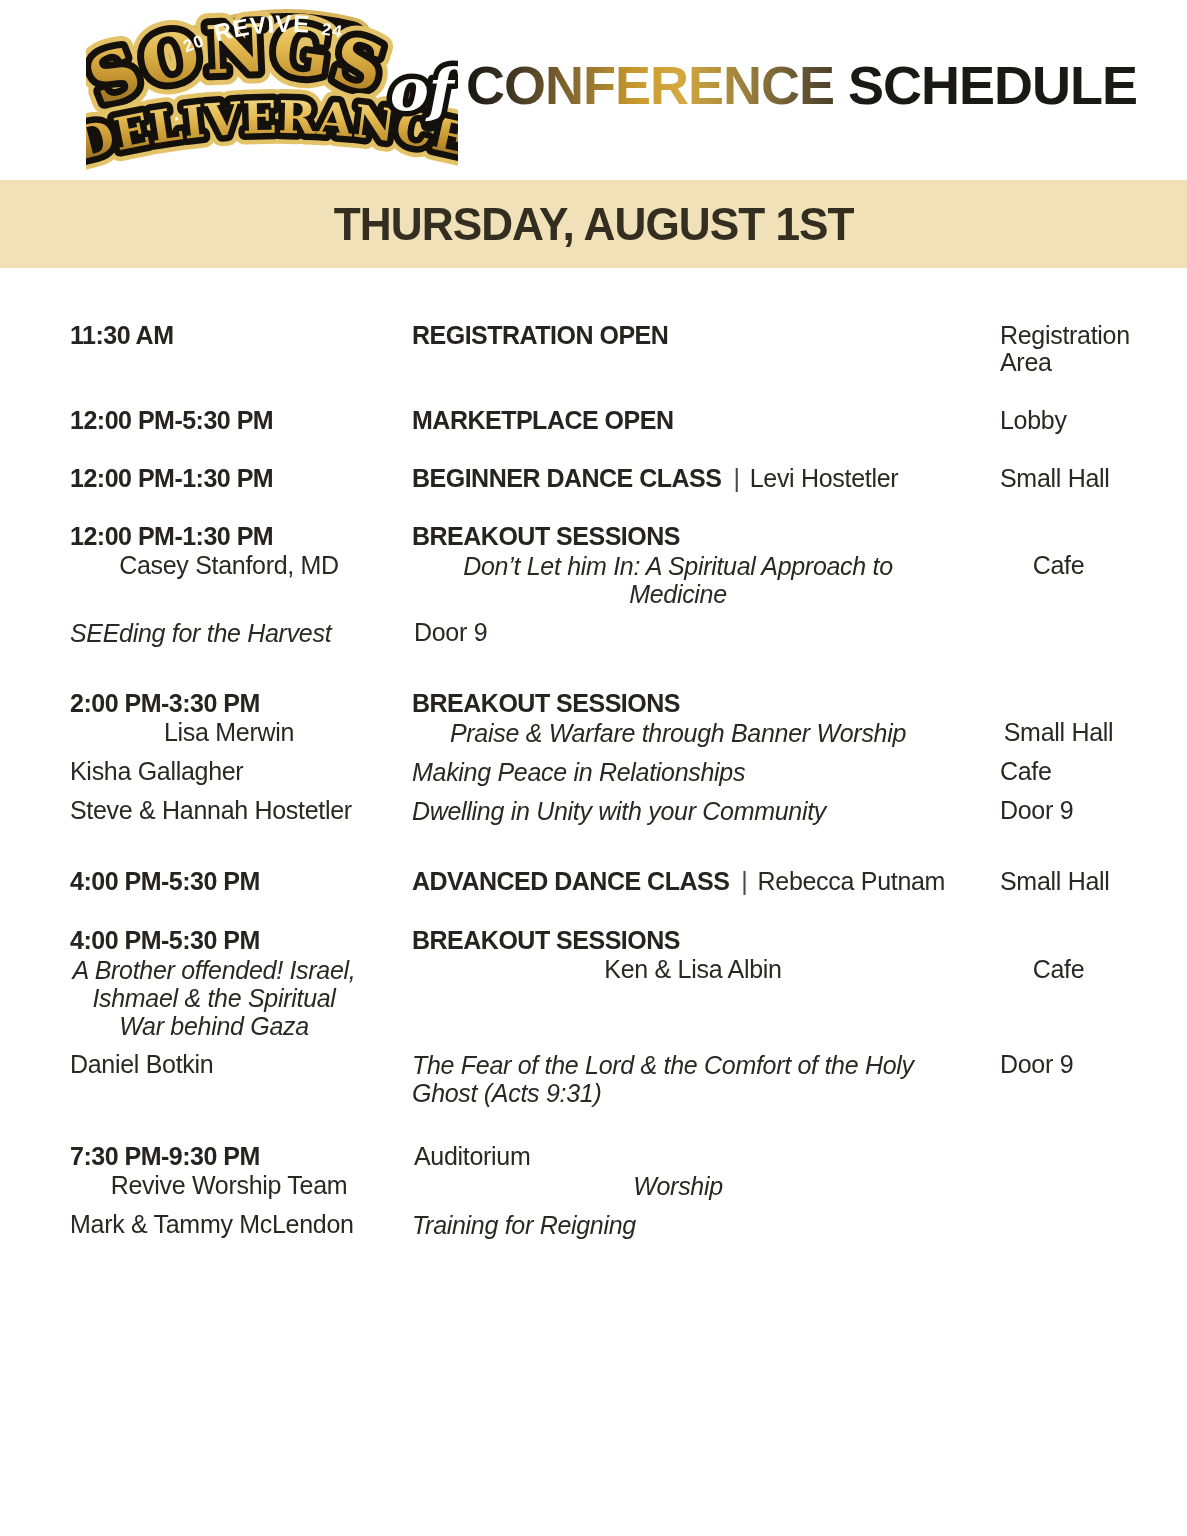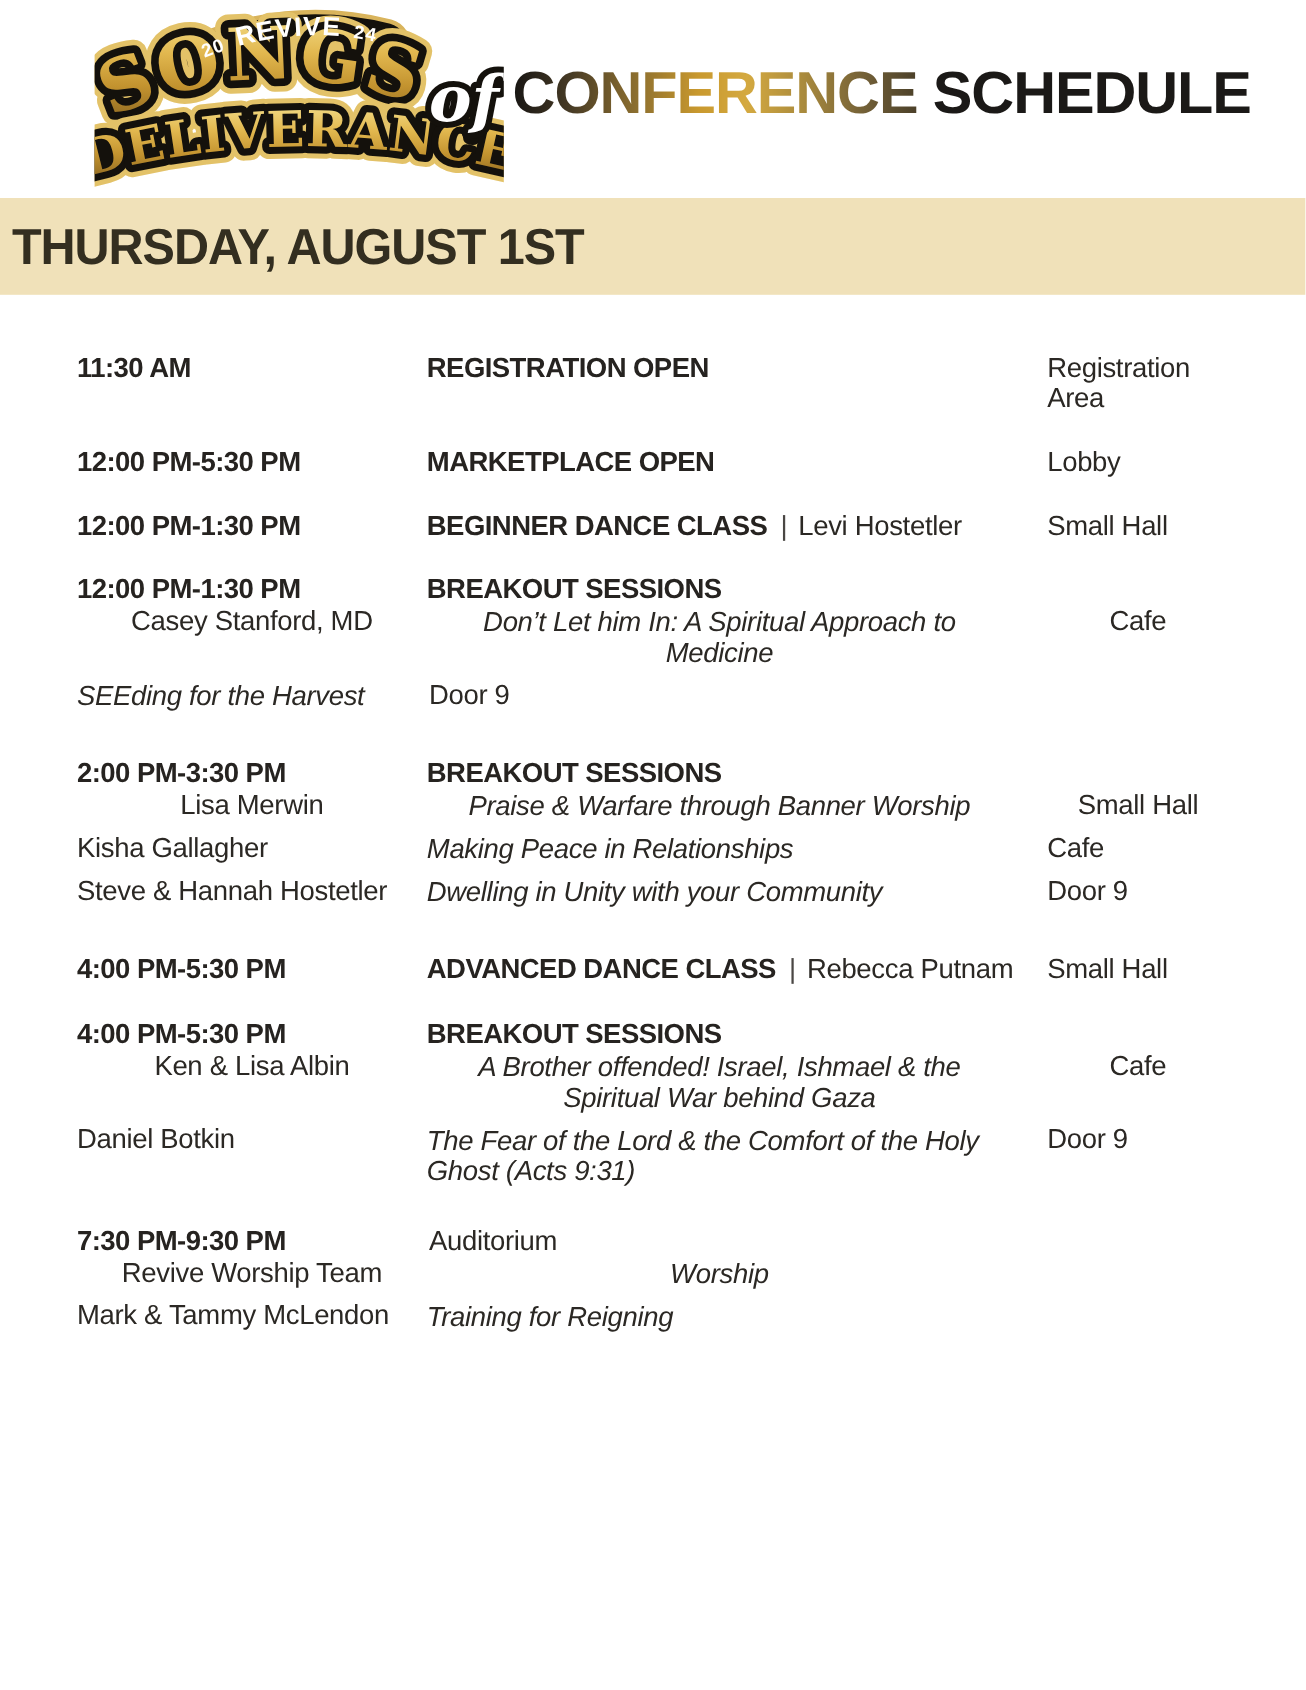--- a/index.html
+++ b/index.html
@@ -27,30 +27,30 @@
   .main-title .grad {
     background:linear-gradient(90deg,#171513 0%,#463a25 14%,#8a6d2f 30%,#c9992e 46%,#d4a940 58%,#a98a3d 72%,#6f5d36 88%,#4b4029 100%);
     -webkit-background-clip:text; background-clip:text;
     -webkit-text-fill-color:transparent; color:transparent;
   }
   .main-title .word2 { margin-left:14px; }
 
   
   .banner {
     height:88px; background:#F0E1B9;
-    display:flex; align-items:center; 
+    display:flex; align-items:center; justify-content:center;
   }
   .banner-label {
     font-size:46px; font-weight:bold; letter-spacing:-1px;
     color:#332e20; transform:scaleX(0.96);
   }
 
   
   .schedule { padding:54px 70px 0 70px; }
-  .srow { display:grid; grid-template-columns:318px 562px 1fr; align-items:start; }
+  .srow { display:grid; grid-template-columns:318px 562px 1fr; align-items:start;gap:24px; }
   .cell { font-size:25px; line-height:27px; letter-spacing:-0.3px; }
   .time  { font-weight:bold; color:#262320; letter-spacing:-0.5px; }
   .ev-title { font-weight:bold; color:#262320; letter-spacing:-0.5px; }
   .sep { font-weight:normal; color:#4a4744; padding:0 10px 0 12px; }
   .presenter { font-weight:normal; }
   .loc { padding-left:2px; }
   .topic { font-style:italic; line-height:28px; padding-right:30px; }
 
   .sec-simple { margin-bottom:31px; }
   .sec { margin-bottom:43px; }
@@ -194,22 +194,22 @@
       <div class="cell loc">Small Hall</div>
     </div>
 
     <div class="sec sec-mb36">
       <div class="srow">
         <div class="cell time">4:00 PM-5:30 PM</div>
         <div class="cell"><span class="ev-title">BREAKOUT SESSIONS</span></div>
         <div class="cell loc"></div>
       </div>
       <div class="srow item item-first">
+        <div class="cell topic">A Brother offended! Israel, Ishmael &amp; the Spiritual War behind Gaza</div>
         <div class="cell">Ken &amp; Lisa Albin</div>
-        <div class="cell topic">A Brother offended! Israel, Ishmael &amp; the Spiritual War behind Gaza</div>
         <div class="cell loc">Cafe</div>
       </div>
       <div class="srow item">
         <div class="cell">Daniel Botkin</div>
         <div class="cell topic">The Fear of the Lord &amp; the Comfort of the Holy Ghost (Acts 9:31)</div>
         <div class="cell loc">Door 9</div>
       </div>
     </div>
 
     <div class="sec">

